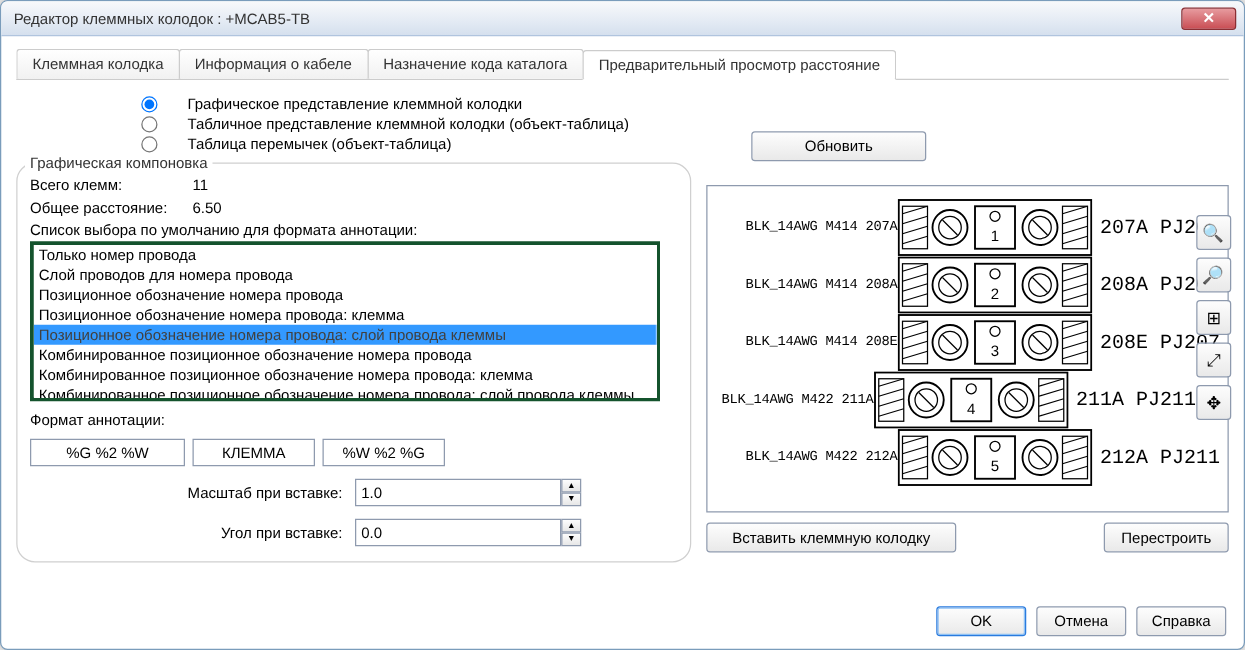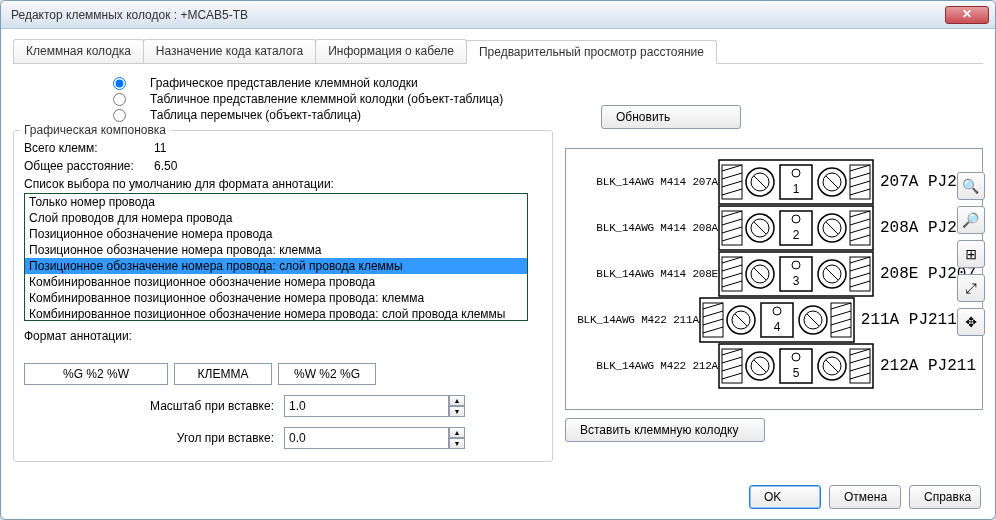--- a/index.html
+++ b/index.html
@@ -11,41 +11,41 @@
 .body { padding: 10px 12px; position: relative; height: calc(100% - 28px); display: flex; flex-direction: column; }
 .tabstrip { display: flex; border-bottom: 1px solid #ccc; margin-bottom: 12px; }
 .tab { padding: 4px 12px; border: 1px solid #ccc; border-bottom: none; background: linear-gradient(to bottom, #fff, #f1f1f1); margin-right: -1px; cursor: pointer; border-top-left-radius: 3px; border-top-right-radius: 3px; color: #333; }
 .tab.active { background: #fff; position: relative; top: 1px; border-bottom: 1px solid #fff; }
 .content-row { display: flex; gap: 12px; flex: 1; align-items: flex-start; }
 .left-col { flex: 0 0 540px; }
 .right-col { flex: 1; position: relative; }
 .radio-group { margin-bottom: 6px; padding-left: 100px; }
 .radio-row { display: flex; align-items: center; gap: 24px; margin-bottom: 2px; }
 .radio-row input { margin: 0; }
-.fieldset { border: 1px solid #d0d0d0; padding: 8px 10px 12px 10px; border-radius: 3px; }
+.fieldset { border: 1px solid #d0d0d0; padding: 8px 10px 12px 10px; border-radius: 15px; }
 .legend { font-size: 12px; color: #333; background: #fff; padding: 0 4px; margin-left: -4px; position: relative; top: -16px; display: inline-block; }
 .fieldset-inner { margin-top: -12px; }
 .info-row { display: flex; margin-bottom: 4px; align-items: center; }
 .info-label { width: 130px; }
-.listbox { width: 504px; height: 128px; border: 1px solid #14532d; background: #fff; overflow-y: scroll; margin-top: 2px; }
+.listbox { width: 504px; height: 128px; border: 3px solid #14532d; background: #fff; overflow-y: scroll; margin-top: 2px; }
 .listbox-item { padding: 1px 4px; white-space: nowrap; cursor: pointer; }
-.listbox-item.selected { background: #3399ff; color: #000000; }
-.annot-label { margin-top: 8px; margin-bottom: 20px; }
+.listbox-item.selected { background: #3399ff; color: #404040; }
+.annot-label { margin-top: 8px; margin-bottom: 8px; }
 .annot-row { display: flex; gap: 6px; }
 .annot-box { border: 1px solid #8e9aae; background: #fff; height: 22px; line-height: 20px; text-align: center; }
-.annot-box.a { width: 144px; }
+.annot-box.a { width: 124px; }
 .annot-box.b { width: 98px; }
 .annot-box.c { width: 98px; }
 .spin-row { display: flex; align-items: center; margin-top: 10px; }
 .spin-label { width: 260px; text-align: right; padding-right: 10px; }
 .spin { display: flex; width: 140px; }
 .spin input { flex: 1; height: 22px; border: 1px solid #8e9aae; padding: 0 4px; }
 .spin-btns { display: flex; flex-direction: column; }
 .spin-btns div { width: 16px; height: 11px; border: 1px solid #8e9aae; background: linear-gradient(to bottom,#fdfdfd,#e7e7e7); font-size: 7px; text-align: center; line-height: 9px; cursor: pointer; }
-.btn { height: 24px; padding: 0 14px; border: 1px solid #8e9aae; border-radius: 3px; background: linear-gradient(to bottom,#fdfdfd,#e9e9e9); cursor: pointer; display: inline-flex; align-items: center; }
+.btn { height: 24px; padding: 0 14px; border: 1px solid #8e9aae; border-radius: 3px; background: linear-gradient(to bottom,#fdfdfd,#e9e9e9); cursor: pointer; display: inline-flex; align-items: center; justify-content: center; }
 .update-btn { position: absolute; top: 76px; left: 600px; width: 140px; }
 .preview-box { border: 1px solid #8e9aae; background: #fff; height: 262px; overflow: hidden; position: relative; margin-top: 18px; }
 .preview-inner { position: absolute; top: 10px; left: 6px; right: 6px; }
 .term-row { display: flex; align-items: center; height: 46px; }
 .term-left { width: 154px; text-align: right; font-family: "Courier New", monospace; font-size: 11px; letter-spacing: -0.2px; white-space: nowrap; }
 .term-graphic { width: 156px; height: 46px; display: flex; align-items: center; justify-content: center; }
 .term-right { flex: 1; font-family: "Courier New", monospace; font-size: 16px; padding-left: 6px; white-space: nowrap; }
 .zoom-col { position: absolute; right: -2px; top: 42px; display: flex; flex-direction: column; gap: 6px; }
 .zoom-btn { width: 28px; height: 28px; border: 1px solid #8e9aae; border-radius: 3px; background: linear-gradient(to bottom,#fdfdfd,#e9e9e9); display: flex; align-items: center; justify-content: center; font-size: 14px; cursor: pointer; }
 .bottom-row { display: flex; justify-content: space-between; margin-top: 8px; }
@@ -59,22 +59,22 @@
 
 <div class="window">
   <div class="titlebar">
     <div class="titlebar-title">Редактор клеммных колодок : +MCAB5-TB</div>
     <div class="close-btn">✕</div>
   </div>
   <div class="body">
 
     <div class="tabstrip">
       <div class="tab">Клеммная колодка</div>
+      <div class="tab">Информация о кабеле</div>
       <div class="tab">Назначение кода каталога</div>
-      <div class="tab">Информация о кабеле</div>
       <div class="tab active">Предварительный просмотр расстояние</div>
     </div>
 
     <div class="radio-group">
       <div class="radio-row">
         <input type="radio" name="view" checked="" style="">
         <span>Графическое представление клеммной колодки</span>
       </div>
       <div class="radio-row">
         <input type="radio" name="view" style="">
@@ -296,20 +296,23 @@
           <div class="zoom-btn">🔍</div>
           <div class="zoom-btn">🔎</div>
           <div class="zoom-btn">⊞</div>
           <div class="zoom-btn">⤢</div>
           <div class="zoom-btn">✥</div>
         </div>
         <div class="bottom-row">
           <div class="btn" style="width:200px;">
               <span>Вставить клеммную колодку</span>
             </div>
+          <div class="btn" style="width:100px;">
+              <span>Перестроить</span>
+            </div>
         </div>
       </div>
 
     </div>
 
     <div class="bottom-btns">
       <div class="btn ok">
           <span>OK</span>
         </div>
       <div class="btn">

